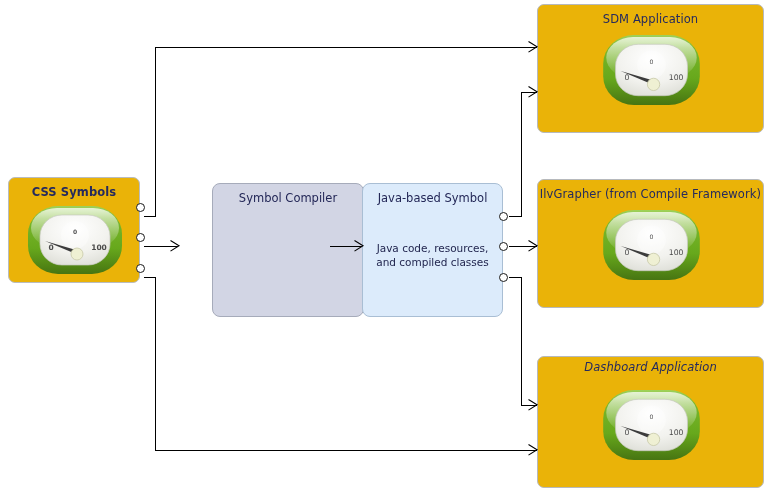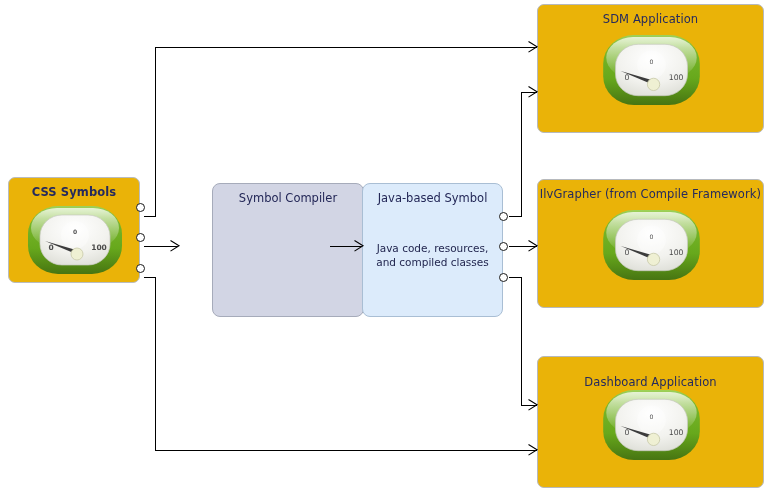--- a/index.html
+++ b/index.html
@@ -227,21 +227,21 @@
         <text x="50" y="30" font-family="DejaVu Sans, sans-serif" font-size="6" fill="#555" text-anchor="middle">0</text>
         <text x="26" y="46" font-family="DejaVu Sans, sans-serif" font-size="7.5" fill="#4a4a4a" text-anchor="middle">0</text>
         <text x="74" y="46" font-family="DejaVu Sans, sans-serif" font-size="7.5" fill="#4a4a4a" text-anchor="middle">100</text>
         <path d="M51 50 L20 37 L51 46 Z" fill="#3c3c3c"></path>
         <circle cx="52" cy="50" r="6" fill="#eff0d3" stroke="#c8c9a8" stroke-width="0.8"></circle>
       </svg>
     </div>
   </div>
 
   <div class="node app" style="left:537px;top:356px;width:227px;height:132px;">
-    <div class="title" style="top:18px;">Dashboard Application</div>
+    <div class="title" style="top:3px;font-style:italic;">Dashboard Application</div>
     <div class="gauge" style="left:62px;top:31px;">
       <svg width="103" height="74" viewBox="0 0 100 72">
         <rect x="3" y="2" width="94" height="68" rx="30" ry="28" fill="url(#bezelA)"></rect>
         <rect x="6" y="4" width="88" height="40" rx="26" ry="20" fill="url(#glossA)"></rect>
         <rect x="15" y="11" width="70" height="50" rx="22" ry="21" fill="url(#faceA)" stroke="#c9cac2" stroke-width="0.7"></rect>
         <circle cx="50" cy="31" r="14" fill="#ffffff" opacity="0.35"></circle>
         <text x="50" y="30" font-family="DejaVu Sans, sans-serif" font-size="6" fill="#555" text-anchor="middle">0</text>
         <text x="26" y="46" font-family="DejaVu Sans, sans-serif" font-size="7.5" fill="#4a4a4a" text-anchor="middle">0</text>
         <text x="74" y="46" font-family="DejaVu Sans, sans-serif" font-size="7.5" fill="#4a4a4a" text-anchor="middle">100</text>
         <path d="M51 50 L20 37 L51 46 Z" fill="#3c3c3c"></path>

